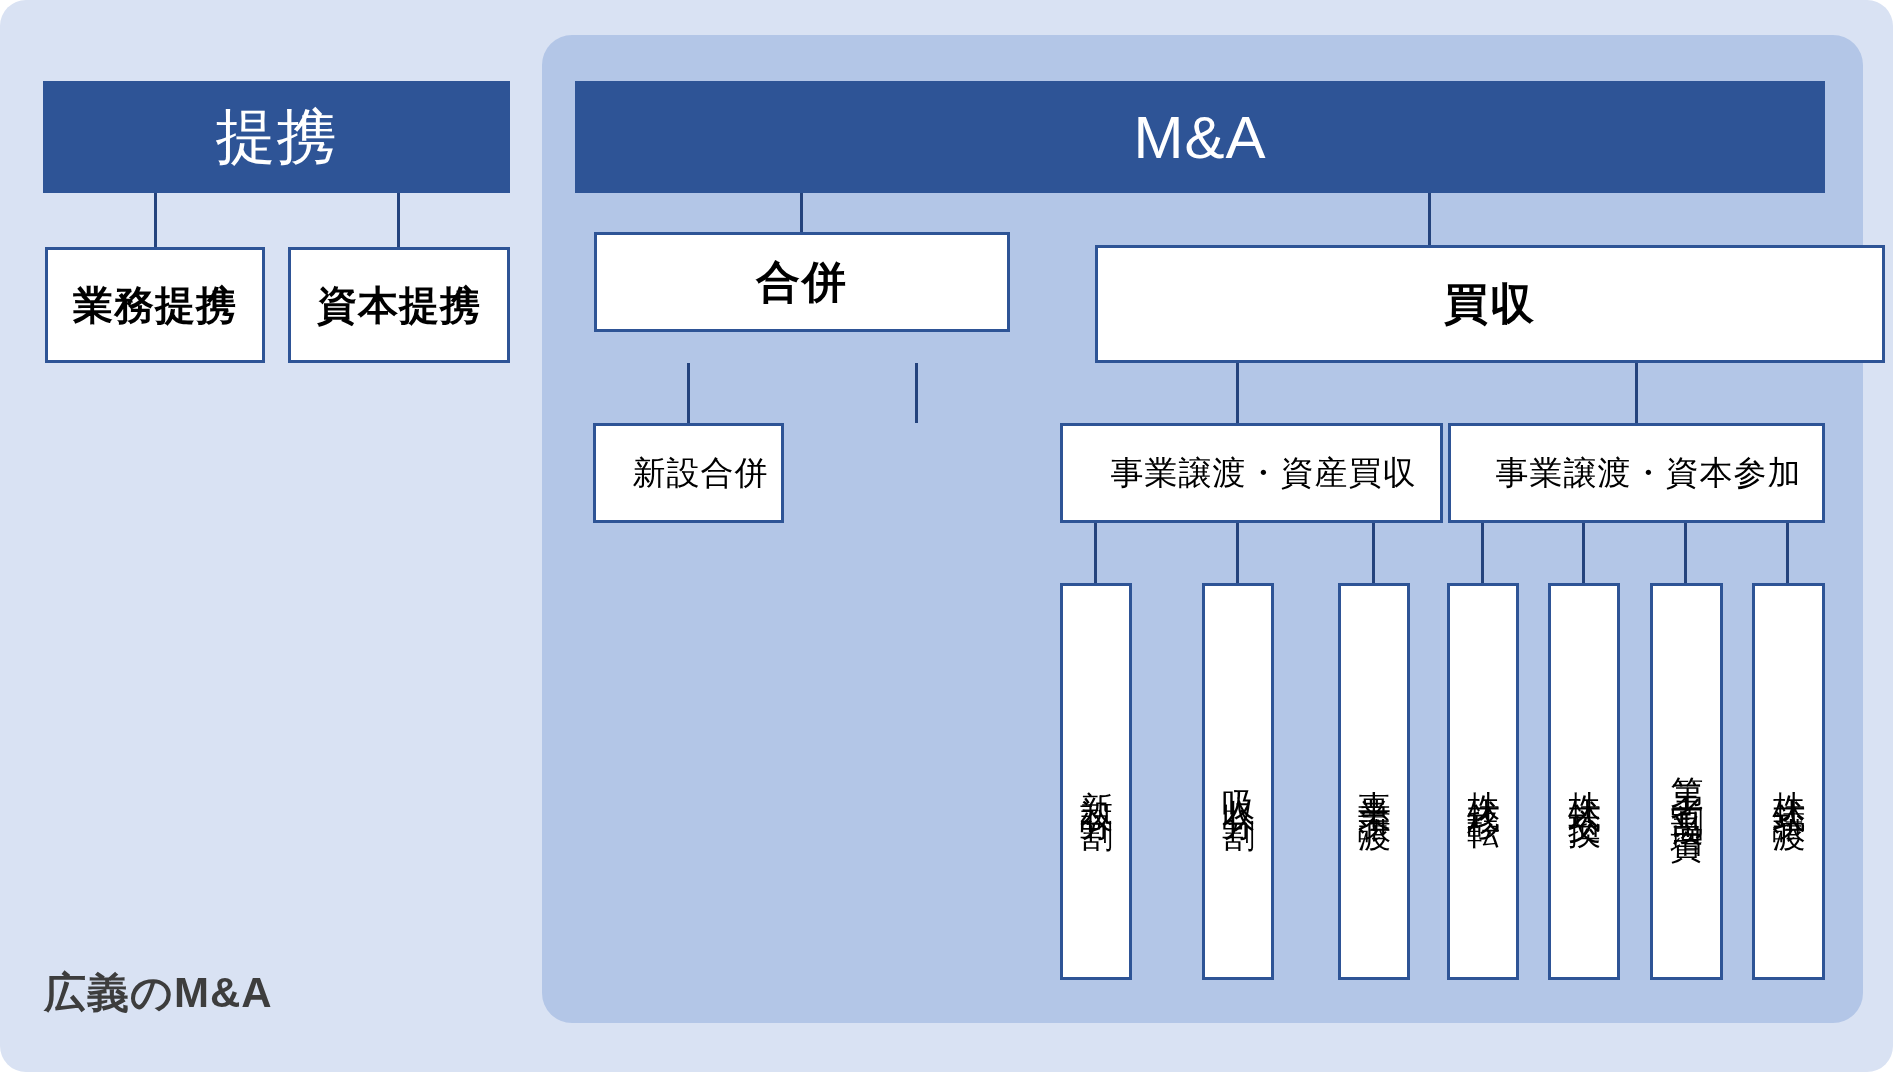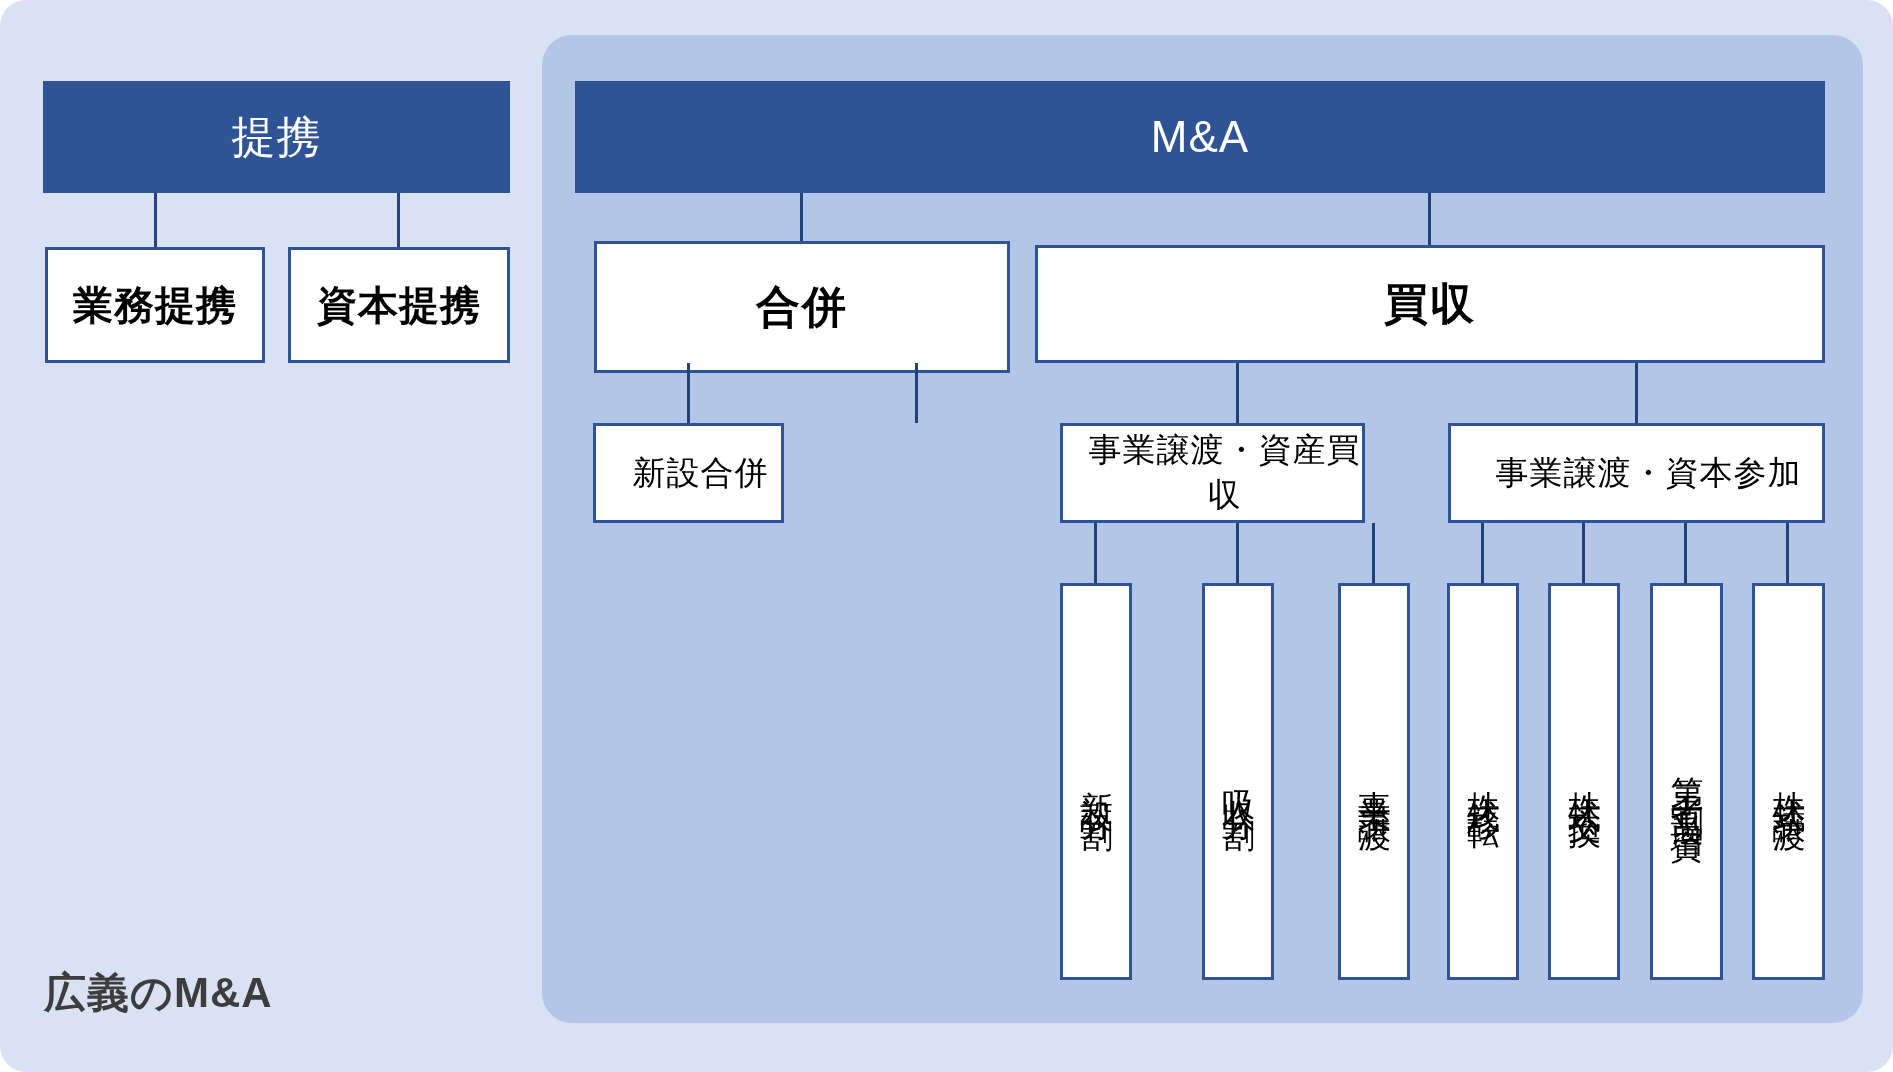--- a/index.html
+++ b/index.html
@@ -34,21 +34,21 @@
   }
   .node{
     position:absolute;
     display:flex;align-items:center;justify-content:center;
     text-align:center;
     color:var(--box-text);
   }
   .header-box{
     background:var(--header-bg);
     color:var(--header-text);
-    font-size:44px;
+    font-size:60px;
     font-weight:400;
     letter-spacing:1px;
   }
   .white-box{
     background:#ffffff;
     border:3px solid var(--box-border);
   }
   .big-label{font-size:44px;font-weight:bold;letter-spacing:2px;}
   .mid-label{font-size:40px;font-weight:bold;letter-spacing:1px;}
   .small-label{font-size:33px;font-weight:400;letter-spacing:1px;padding-left:24px;}
@@ -98,38 +98,38 @@
 
     <div class="panel"></div>
 
     <div class="node header-box" style="left:575px;top:81px;width:1250px;height:112px;align-items:center;">
       <span>M&amp;A</span>
     </div>
 
     <div class="vline" style="left:800px;top:193px;height:52px;"></div>
     <div class="vline" style="left:1428px;top:193px;height:52px;"></div>
 
-    <div class="node white-box big-label" style="left:594px;top:241px;width:416px;height:132px;">
+    <div class="node white-box big-label" style="left:594px;top:232px;width:416px;height:100px;">
       <span>合併</span>
     </div>
 
-    <div class="node white-box big-label" style="left:1035px;top:245px;width:790px;height:118px;">
+    <div class="node white-box big-label" style="left:1095px;top:245px;width:790px;height:118px;">
       <span>買収</span>
     </div>
 
     <div class="vline" style="left:687px;top:363px;height:60px;"></div>
     <div class="vline" style="left:915px;top:363px;height:60px;"></div>
 
     <div class="vline" style="left:1236px;top:363px;height:60px;"></div>
     <div class="vline" style="left:1635px;top:363px;height:60px;"></div>
 
     <div class="node white-box small-label" style="left:593px;top:423px;width:191px;height:100px;">
       <span>新設合併</span>
     </div>
-    <div class="node white-box small-label" style="left:1060px;top:423px;width:305px;height:100px;">
+    <div class="node white-box small-label" style="left:1060px;top:423px;width:383px;height:100px;">
       <span>事業譲渡・資産買収</span>
     </div>
     <div class="node white-box small-label" style="left:1448px;top:423px;width:377px;height:100px;">
       <span>事業譲渡・資本参加</span>
     </div>
 
     <div class="vline" style="left:1094px;top:523px;height:60px;"></div>
     <div class="vline" style="left:1236px;top:523px;height:60px;"></div>
     <div class="vline" style="left:1372px;top:523px;height:60px;"></div>
     <div class="vline" style="left:1481px;top:523px;height:60px;"></div>

